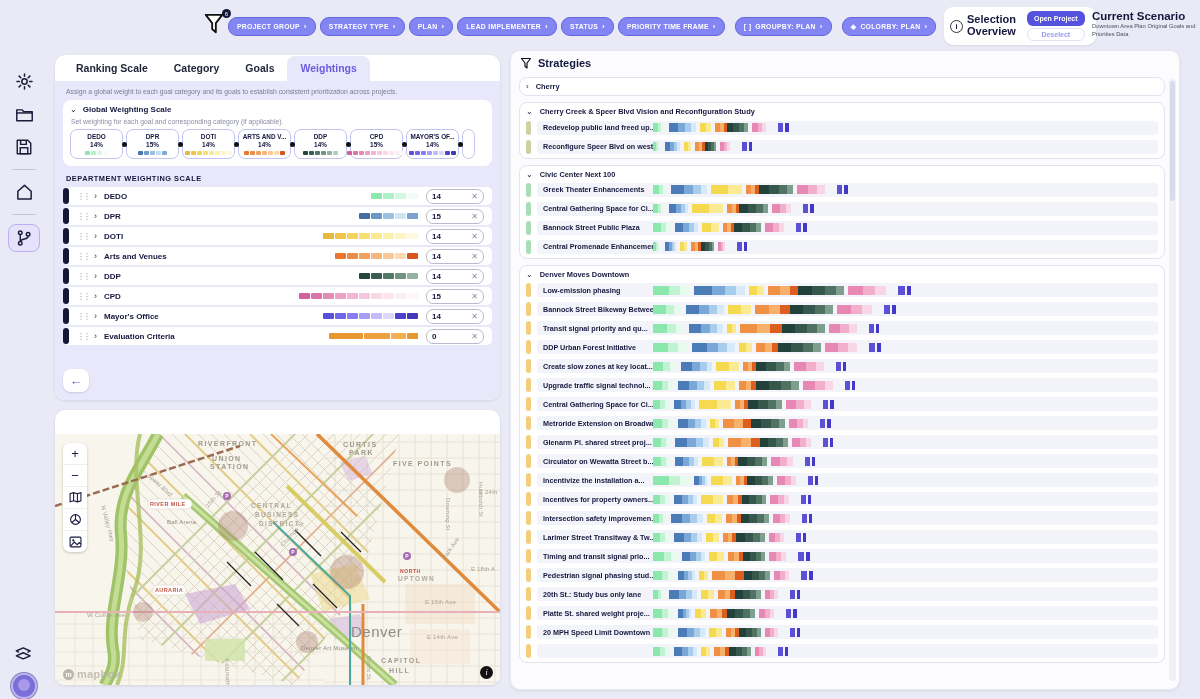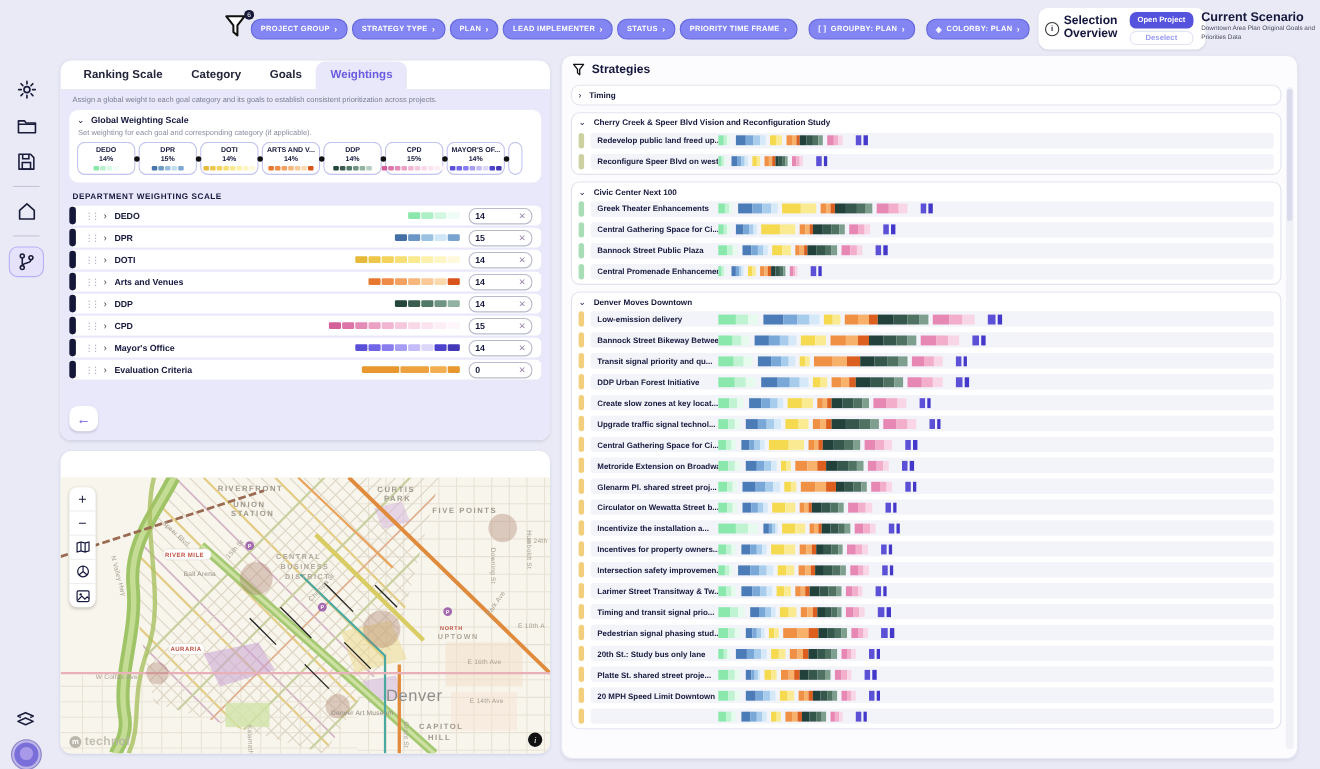--- a/index.html
+++ b/index.html
@@ -693,38 +693,38 @@
         <div class="map-ctrl">
             <svg width="13" height="12" viewBox="0 0 24 22">
               <rect x="2" y="2" width="20" height="18" rx="2" fill="none" stroke="#15173d" stroke-width="2"></rect>
               <circle cx="8" cy="8" r="2" fill="#15173d"></circle>
               <path d="M3 18 L10 11 L15 16 L19 12 L22 15" fill="none" stroke="#15173d" stroke-width="2"></path>
             </svg>
           </div>
       </div>
       <div class="mapbox-logo">
         <span class="mb-c">m</span>
-          <span class="mb-t">technol</span>
+          <span class="mb-t">mapbox</span>
       </div>
       <div class="map-info">i</div>
     </div>
   </section>
 
   <section class="spanel">
     <div class="sp-head">
       <svg width="12" height="13" viewBox="0 0 24 26">
           <path d="M3 3 H21 L14 12 V22 L10 18.5 V12 Z" fill="none" stroke="#111" stroke-width="2.4" stroke-linejoin="round"></path>
         </svg>
       <span class="sp-title">Strategies</span>
     </div>
     <div class="sgroups" id="sgroups">
         <div class="sgroup">
           <div class="sg-head">
             <span class="chv">›</span>
-            <span class="sg-label">Timing</span>
+            <span class="sg-label">Cherry</span>
           </div>
         </div>
         <div class="sgroup">
           <div class="sg-head">
             <span class="chv">⌄</span>
             <span class="sg-label">Cherry Creek &amp; Speer Blvd Vision and Reconfiguration Study</span>
           </div>
           <div class="sitems">
             <div class="sitem">
               <span class="sind" style="background: rgb(205, 209, 162);"></span>
@@ -912,21 +912,21 @@
         </div>
         <div class="sgroup">
           <div class="sg-head">
             <span class="chv">⌄</span>
             <span class="sg-label">Denver Moves Downtown</span>
           </div>
           <div class="sitems">
             <div class="sitem">
               <span class="sind" style="background: rgb(243, 207, 125);"></span>
               <span class="strip">
-                <span class="lbl">Low-emission delivery</span>
+                <span class="lbl">Low-emission phasing</span>
                 <span class="bar">
                   <i style="width: 16px; background: rgb(139, 232, 172);"></i>
                   <i style="width: 11px; background: rgb(192, 243, 210);"></i>
                   <i style="width: 9px; background: rgb(230, 251, 238); margin-right: 5px;"></i>
                   <i style="width: 18px; background: rgb(76, 124, 184);"></i>
                   <i style="width: 13px; background: rgb(121, 168, 216);"></i>
                   <i style="width: 11px; background: rgb(168, 205, 236);"></i>
                   <i style="width: 9px; background: rgb(214, 233, 248); margin-right: 4px;"></i>
                   <i style="width: 8px; background: rgb(245, 217, 78);"></i>
                   <i style="width: 7px; background: rgb(250, 235, 146); margin-right: 4px;"></i>
@@ -1405,21 +1405,21 @@
                   <i style="width: 4px; background: rgb(242, 174, 203);"></i>
                   <i style="width: 4px; background: rgb(249, 214, 230); margin-right: 12px;"></i>
                   <i style="width: 5px; background: rgb(91, 80, 214);"></i>
                   <i style="width: 3px; background: rgb(67, 56, 202); margin-left: 2px;"></i>
                 </span>
               </span>
             </div>
             <div class="sitem">
               <span class="sind" style="background: rgb(243, 207, 125);"></span>
               <span class="strip">
-                <span class="lbl">Platte St. shared street proje...</span>
+                <span class="lbl">Platte St. shared weight proje...</span>
                 <span class="bar">
                   <i style="width: 9px; background: rgb(139, 232, 172);"></i>
                   <i style="width: 6px; background: rgb(192, 243, 210);"></i>
                   <i style="width: 5px; background: rgb(230, 251, 238); margin-right: 5px;"></i>
                   <i style="width: 5px; background: rgb(76, 124, 184);"></i>
                   <i style="width: 3px; background: rgb(121, 168, 216);"></i>
                   <i style="width: 3px; background: rgb(168, 205, 236);"></i>
                   <i style="width: 2px; background: rgb(214, 233, 248); margin-right: 4px;"></i>
                   <i style="width: 6px; background: rgb(245, 217, 78);"></i>
                   <i style="width: 5px; background: rgb(250, 235, 146); margin-right: 4px;"></i>

